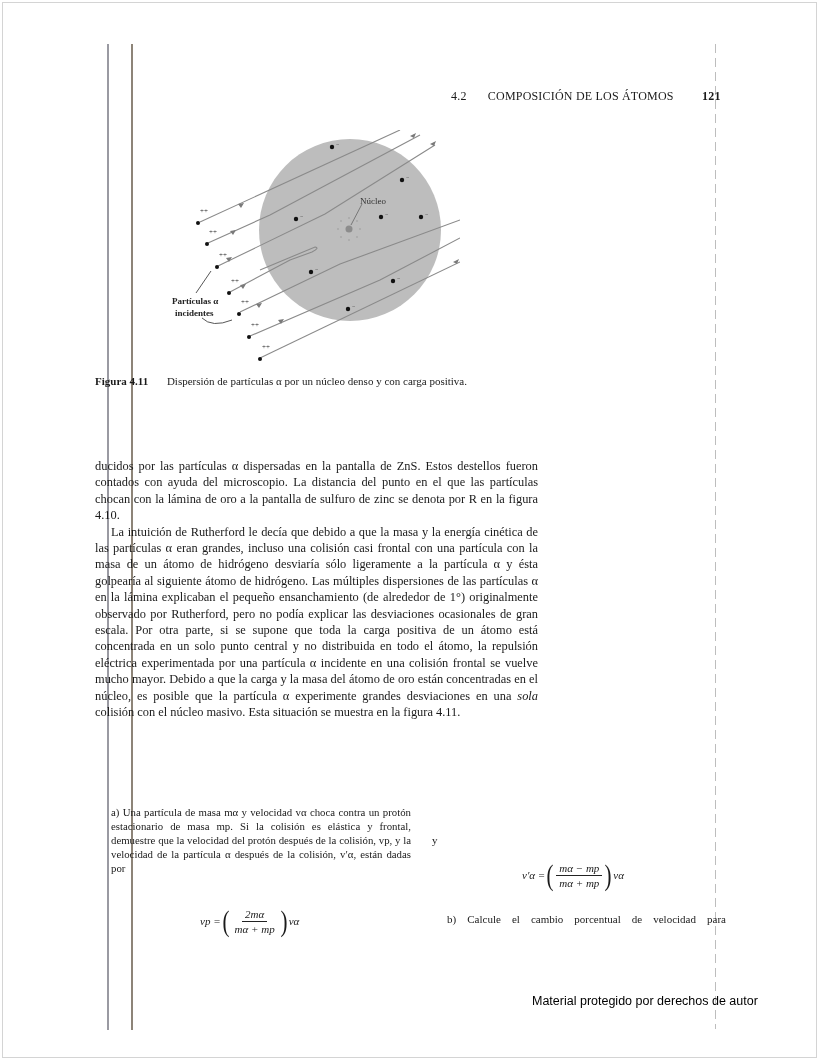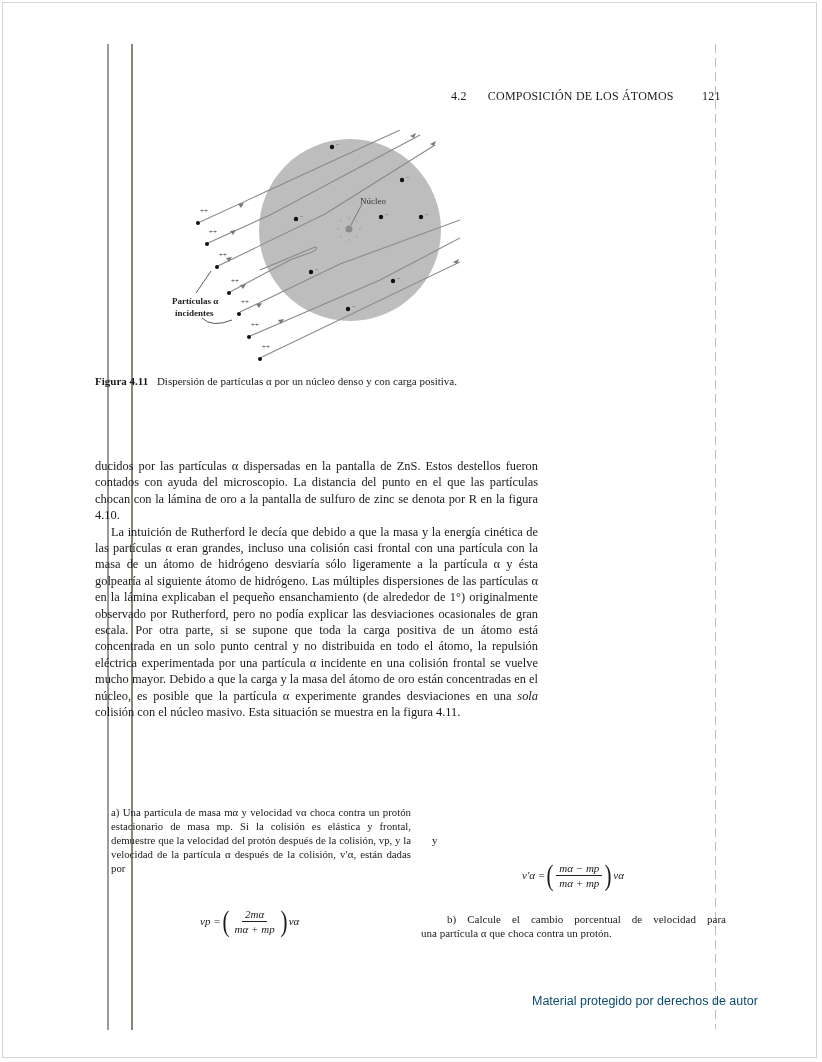--- a/index.html
+++ b/index.html
@@ -16,27 +16,27 @@
   .vline { position: absolute; width: 2px; }
   .vl-1 { left: 107px; top: 44px; height: 986px; background: #9a9aa2; }
   .vl-2 { left: 131px; top: 44px; height: 986px; background: #8d8478; }
   .vl-3 { left: 715px; top: 44px; height: 985px; width: 1px;
     background: repeating-linear-gradient(to bottom, #bdbdbd 0 9px, transparent 9px 14px); }
 
   .running-head {
     position: absolute; top: 89px; left: 451px; font-size: 12px; letter-spacing: 0.2px;
   }
   .running-head .sec { margin-right: 18px; margin-top: 26px; }
-  .running-head .page { position: absolute; left: 251px; top: 0; font-weight: normal; }
+  .running-head .page { position: absolute; left: 251px; top: 0; font-weight: bold; }
 
   .figure { position: absolute; left: 160px; top: 130px; width: 300px; height: 240px; }
   .figure svg { width: 300px; height: 240px; display: block; }
 
   .caption { position: absolute; left: 95px; top: 375px; font-size: 11px; white-space: nowrap; }
-  .caption .lbl { font-weight: bold; margin-right: 6px; }
+  .caption .lbl { font-weight: bold; margin-right: 16px; }
 
   .body-text {
     position: absolute; left: 95px; top: 458px; width: 443px;
     font-size: 12.4px; line-height: 16.4px; text-align: justify;
   }
   .body-text p { margin: 0; }
   .body-text p.indent { text-indent: 16px; }
 
   .example { position: absolute; left: 111px; top: 797px; width: 300px; }
   .ex-title { font-weight: bold; font-size: 11.5px; display: flex; line-height: 14px; }
@@ -50,21 +50,21 @@
   .frac .num { border-bottom: 1px solid #222; padding: 0 3px 1px; }
   .frac .den { padding: 1px 3px 0; }
   .eq1 { left: 200px; top: 906px; }
   .eq2 { left: 522px; top: 860px; }
   .y-word { position: absolute; left: 432px; top: 834px; font-size: 11px; }
   .part-b { position: absolute; left: 421px; top: 912px; width: 305px; font-size: 11px; line-height: 14px; }
   .part-b .l1 { text-align: justify; text-align-last: justify; text-indent: 26px; }
 
   .watermark {
     position: absolute; left: 532px; top: 994px; font-family: "Liberation Sans", "DejaVu Sans", sans-serif;
-    font-size: 12.5px; color: #0c4a6e; white-space: nowrap;
+    font-size: 12.5px; color: #000000; white-space: nowrap;
   }
 </style>
 </head>
 <body>
 
 <div class="frame"></div>
 <div class="vline vl-1"></div>
 <div class="vline vl-2"></div>
 <div class="vline vl-3"></div>
 
@@ -191,16 +191,15 @@
   <span class="frac">
       <span class="num">mα − mp</span>
       <span class="den">mα + mp</span>
     </span>
   <span class="paren">)</span>
   <span>vα</span>
 </div>
 
 <div class="part-b">
   <div class="l1">b) Calcule el cambio porcentual de velocidad para</div>
-  <div>una partícula α que choca contra un protón.</div>
 </div>
 
 <div class="watermark">Material protegido por derechos de autor</div>
 
 </body></html>

